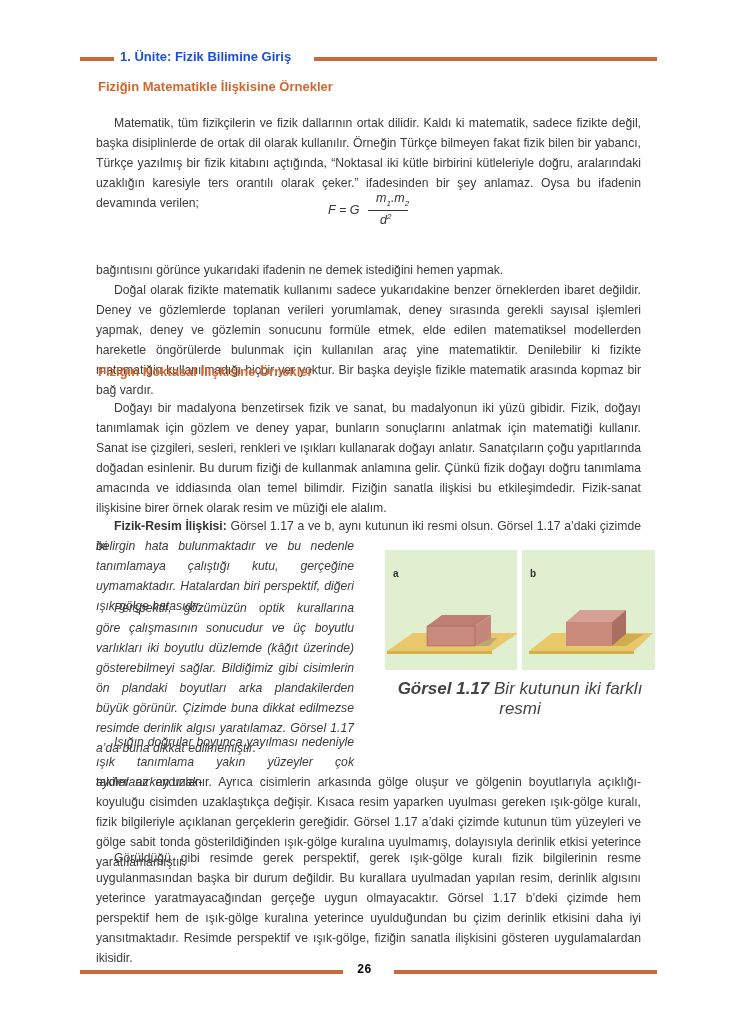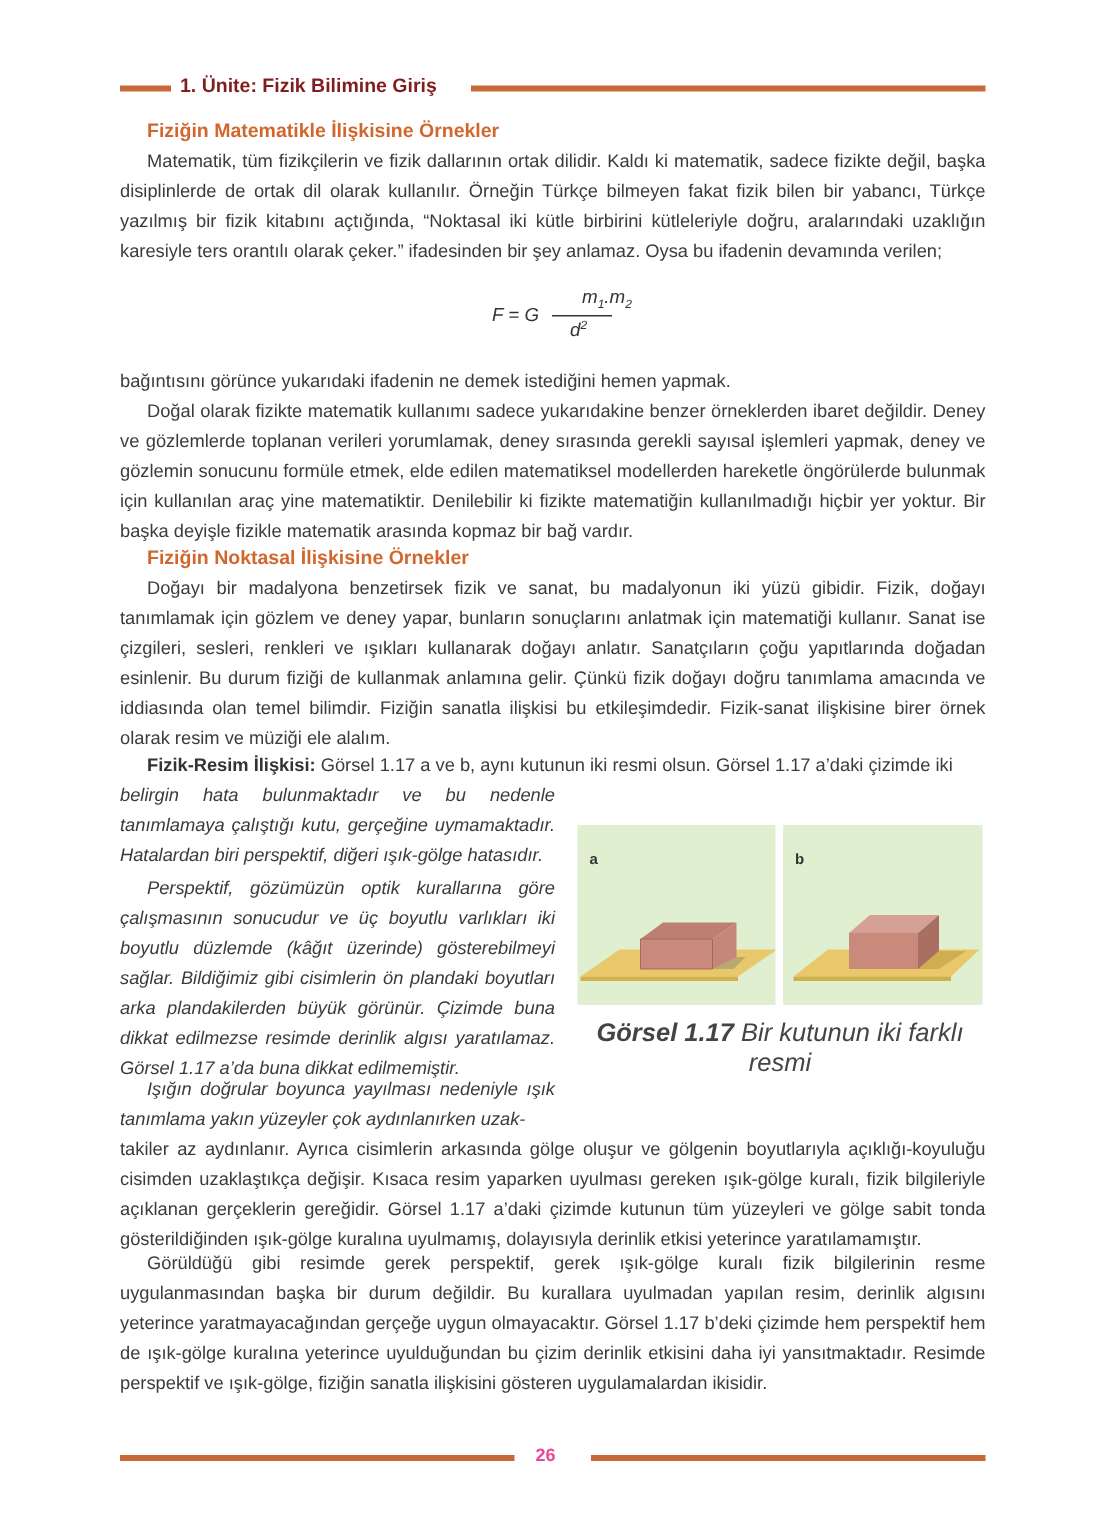--- a/index.html
+++ b/index.html
@@ -1,36 +1,36 @@
 <!DOCTYPE html>
 <html><head>
   <meta charset="utf-8">
   <style>
     html, body { margin:0; padding:0; background:#ffffff; }
     body { width:736px; height:1024px; position:relative; overflow:hidden;
       font-family:"Liberation Sans", sans-serif; color:#3a3a3a; }
     .hdr-bar { position:absolute; height:4px; background:#c8693a; }
-    .hdr-title { position:absolute; left:120px; top:49px; font-size:13px; font-weight:bold; color:#7f1d1d; white-space:nowrap; }
+    .hdr-title { position:absolute; left:120px; top:49px; font-size:13px; font-weight:bold; color:#1d4ed8; white-space:nowrap; }
     .sec-title { position:absolute; left:98px; font-size:13px; font-weight:bold; color:#d2672e; white-space:nowrap; }
     .para { position:absolute; left:80px; width:577px; font-size:12.2px; line-height:20px; text-align:justify; color:#3b3b3b; }
-    .para p { margin:0; }
+    .para p { margin:16px; }
     .indent { text-indent:18px; }
     .narrow { width:290px;font-style:italic; }
     .formula { position:absolute; left:328px; top:191px; width:110px; height:46px; font-family:"Liberation Sans", sans-serif; font-style:italic; font-size:12.5px; color:#333; }
     .formula .lhs { position:absolute; left:0; top:12px; white-space:nowrap; }
-    .formula .num { position:absolute; left:60px; top:0; white-space:nowrap; }
+    .formula .num { position:absolute; left:48px; top:0; white-space:nowrap; }
     .formula .bar { position:absolute; left:40px; top:19px; width:40px; height:1px; background:#333; }
     .formula .den { position:absolute; left:52px; top:21px; white-space:nowrap; }
     .formula sub, .formula sup { font-size:8px; }
     .fig { position:absolute; top:550px; height:120px; background:#e1efd1; }
     .fig-label { position:absolute; left:8px; top:18px; font-size:10px; font-weight:bold; color:#333; }
     .caption { position:absolute; left:385px; top:679px; width:270px; text-align:center; font-size:17px; color:#444; }
     .caption b { font-style:italic; }
     .footer-bar { position:absolute; top:970px; height:4px; background:#c8693a; }
-    .page-num { position:absolute; left:357px; top:963px; font-size:12px; font-weight:bold; color:#ec4899; }
+    .page-num { position:absolute; left:357px; top:963px; font-size:12px; font-weight:bold; color:#000000;font-family:Liberation Mono, monospace; }
     .bold-it { font-weight:bold; color:#333; }
   </style>
 </head>
 <body>
 
 <div class="hdr-bar" style="left:80px; top:57px; width:34px;"></div>
 <div class="hdr-title">1. Ünite: Fizik Bilimine Giriş</div>
 <div class="hdr-bar" style="left:314px; top:57px; width:343px;"></div>
 
 <div class="sec-title" style="top:79px;">Fiziğin Matematikle İlişkisine Örnekler</div>

